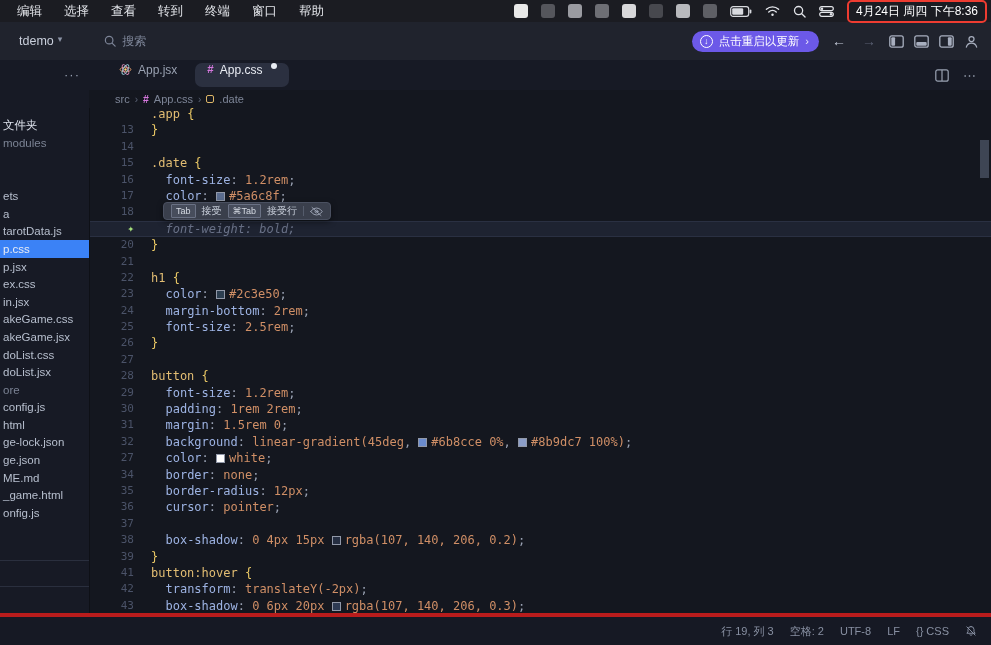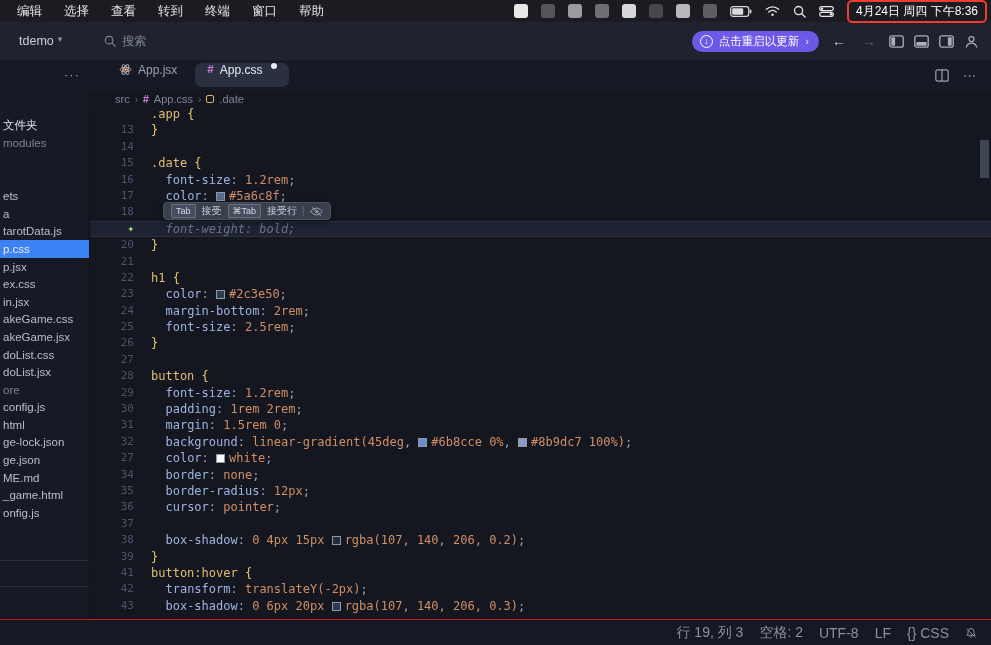--- a/index.html
+++ b/index.html
@@ -73,21 +73,21 @@
   .ai-ic{font-size:11px;color:#a6e07c}
 
   
   .ai-tip{position:absolute;left:163px;top:202px;height:18px;display:flex;align-items:center;gap:6px;background:#3a3f4c;border:1px solid #4a5060;border-radius:4px;padding:0 7px;font-size:10px;color:#c7cdd9;z-index:6;box-shadow:0 2px 6px rgba(0,0,0,.45);white-space:nowrap}
   .kcap{border:1px solid #6a7184;border-radius:1px;padding:0 4px;font-size:9px;line-height:12px;color:#d5dae3;background:#474d5c}
   .tip-sep{width:1px;height:10px;background:#555c6c}
 
   .scrollthumb{position:absolute;right:2px;top:140px;width:9px;height:38px;background:#3e4554;z-index:4}
 
   
-  .statusbar{position:absolute;left:0;right:0;bottom:0;height:26px;background:#161924;border-top:1px solid #b91c1c;display:flex;align-items:center;justify-content:flex-end;gap:16px;padding-right:14px;font-size:14px;color:#8890a2;z-index:2}
+  .statusbar{position:absolute;left:0;right:0;bottom:0;height:32px;background:#161924;border-top:4px solid #b91c1c;display:flex;align-items:center;justify-content:flex-end;gap:16px;padding-right:14px;font-size:11px;color:#8890a2;z-index:2}
   .sb-it{white-space:nowrap}
 </style>
 </head>
 <body>
 
 <div id="screen">
 
   <div class="menubar">
     <div class="mb-items">
         <div class="mb-item">编辑</div>

